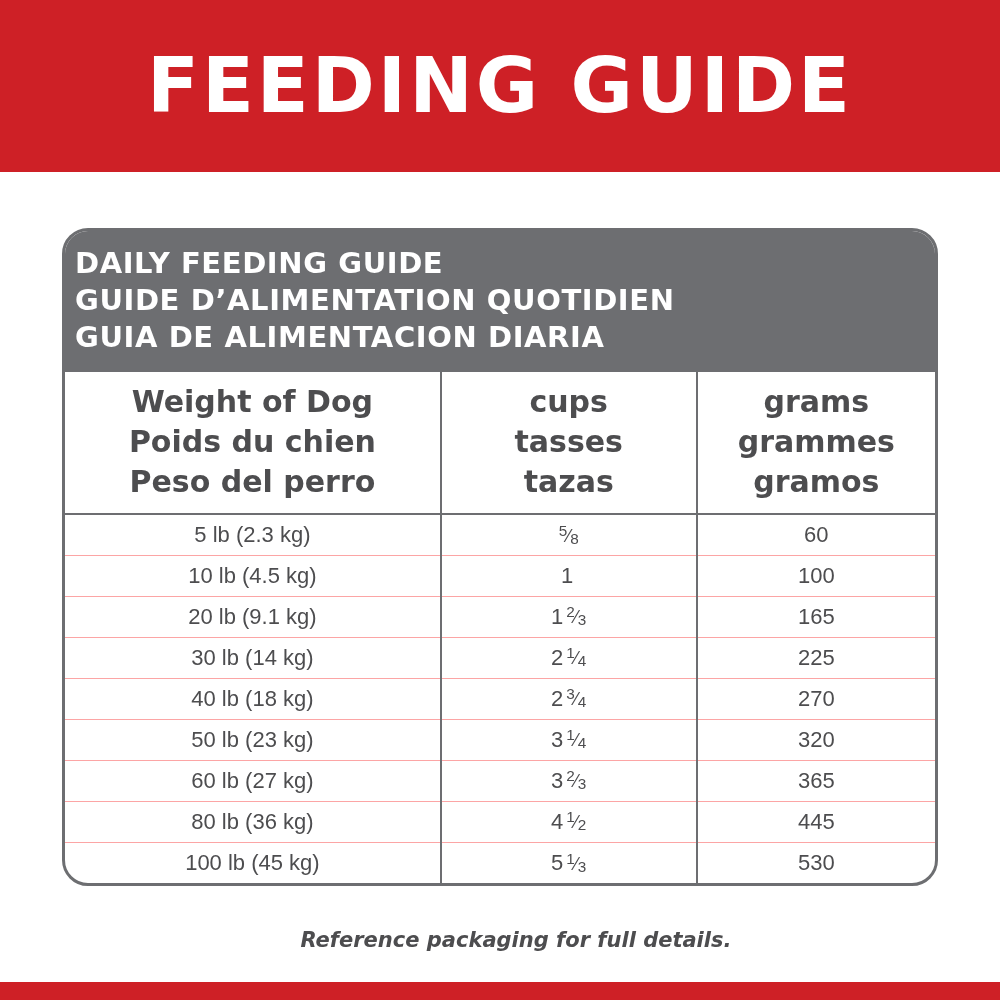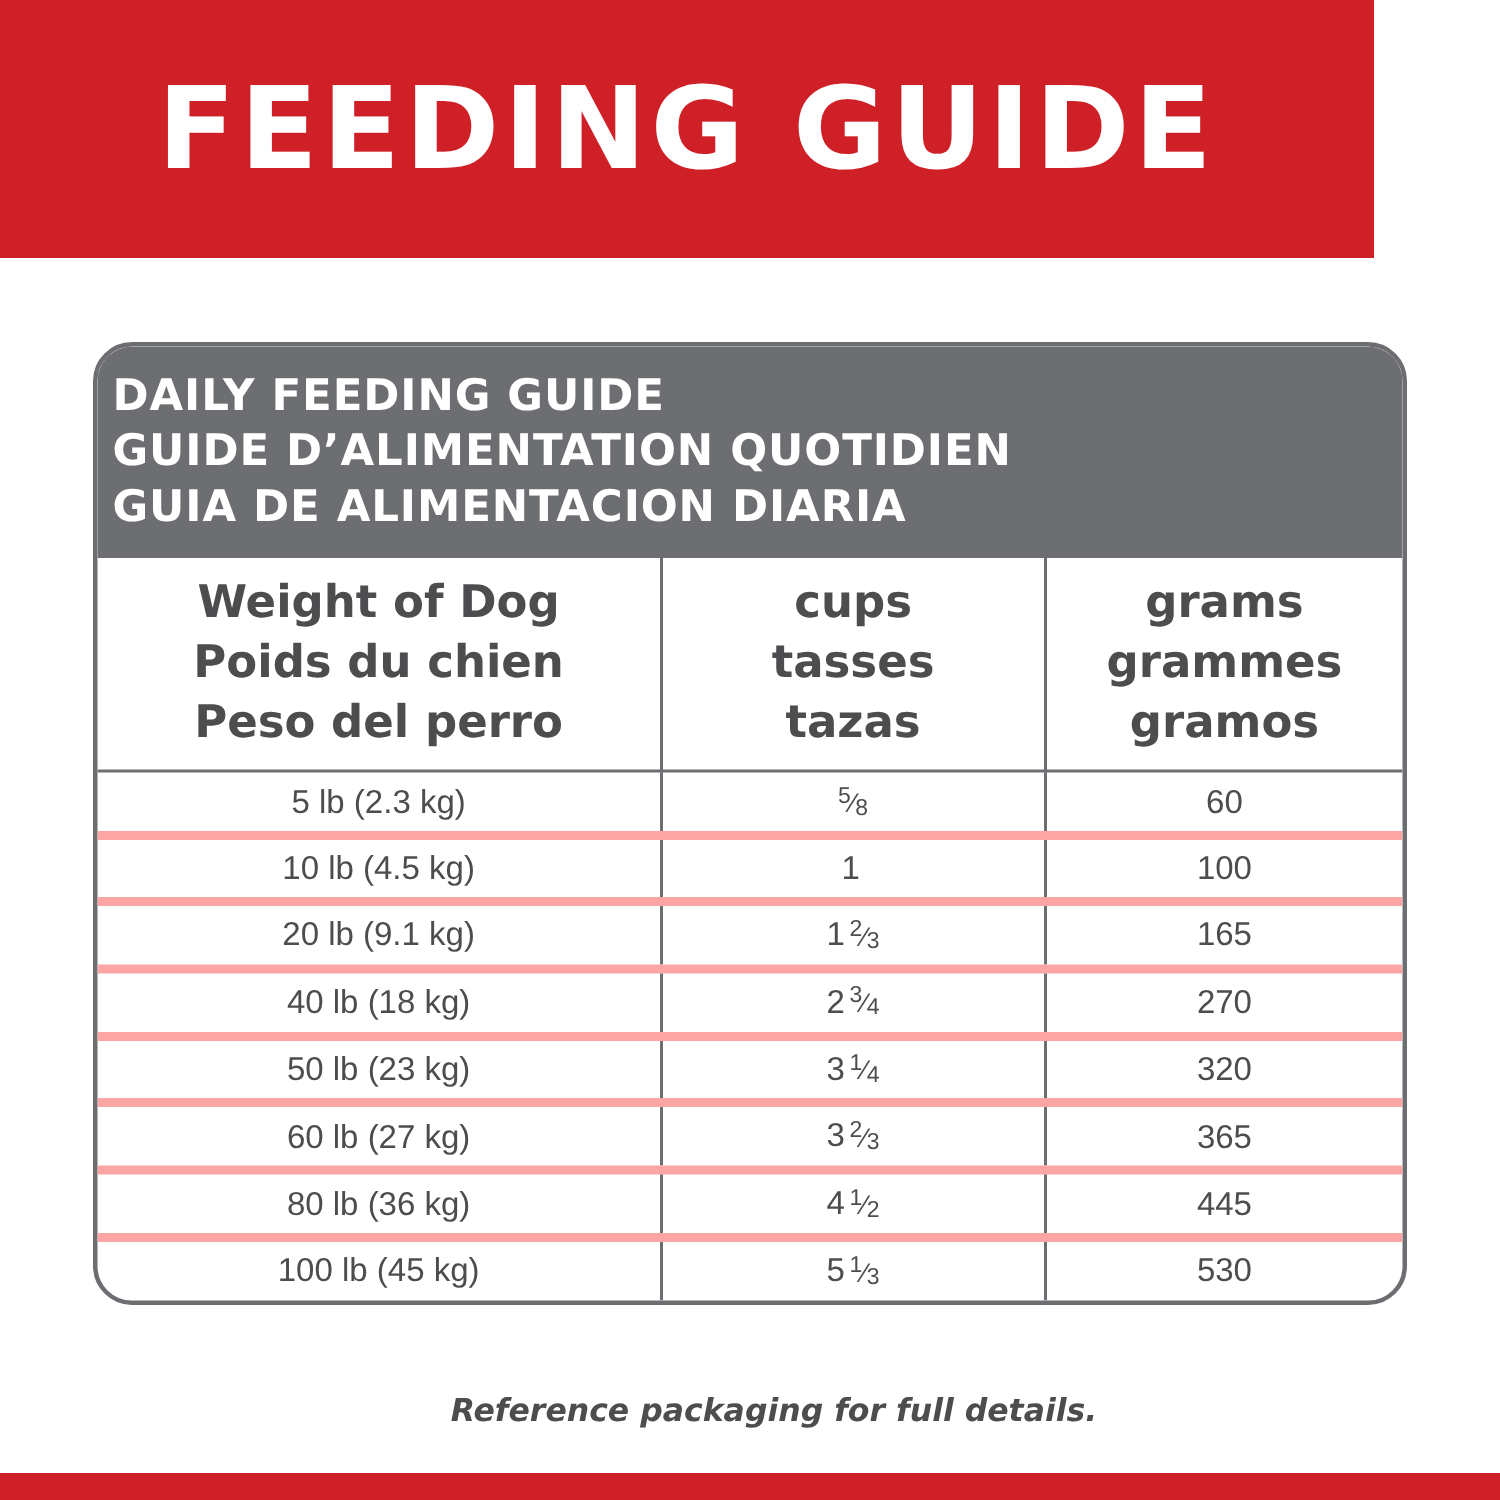--- a/index.html
+++ b/index.html
@@ -15,21 +15,21 @@
     position: relative;
     width: 1000px;
     height: 1000px;
     background: #ffffff;
     overflow: hidden;
   }
   
   .banner {
     position: absolute;
     left: 0; top: 0;
-    width: 916px;
+    width: 1000px;
     height: 172px;
     background: #ce2026;
     display: flex;
     align-items: center;
     justify-content: center;
   }
   .banner-title {
     color: #ffffff;
     font-family: "DejaVu Sans", sans-serif;
     font-weight: bold;
@@ -89,21 +89,21 @@
     text-align: center;
     color: #4d4d4f;
     font-family: "DejaVu Sans", sans-serif;
     font-weight: bold;
     font-size: 30px;
     line-height: 1.32;
   }
   table.guide th:last-child { border-right: none; }
   table.guide td {
     border-right: 2px solid #6d6e71;
-    border-bottom: 6px solid #fca5a5;
+    border-bottom: 1px solid #fca5a5;
     padding: 6px 6px;
     text-align: center;
     color: #4d4d4f;
     font-family: "Liberation Sans", sans-serif;
     font-size: 22px;
     height: 41px;
     white-space: nowrap;
   }
   table.guide td:last-child { border-right: none; margin-top: 28px; }
   table.guide tr:last-child td { border-bottom: none; }
@@ -182,20 +182,25 @@
             <td>10 lb (4.5 kg)</td>
             <td><span class="whole">1</span></td>
             <td>100</td>
           </tr>
           <tr>
             <td>20 lb (9.1 kg)</td>
             <td><span class="whole">1</span><span class="frac"><sup>2</sup><span>⁄</span><sub>3</sub></span></td>
             <td>165</td>
           </tr>
           <tr>
+            <td>30 lb (14 kg)</td>
+            <td><span class="whole">2</span><span class="frac"><sup>1</sup><span>⁄</span><sub>4</sub></span></td>
+            <td>225</td>
+          </tr>
+          <tr>
             <td>40 lb (18 kg)</td>
             <td><span class="whole">2</span><span class="frac"><sup>3</sup><span>⁄</span><sub>4</sub></span></td>
             <td>270</td>
           </tr>
           <tr>
             <td>50 lb (23 kg)</td>
             <td><span class="whole">3</span><span class="frac"><sup>1</sup><span>⁄</span><sub>4</sub></span></td>
             <td>320</td>
           </tr>
           <tr>

